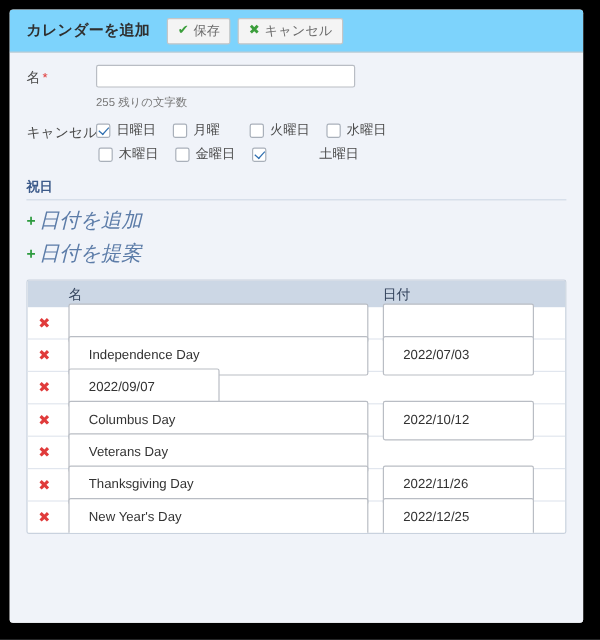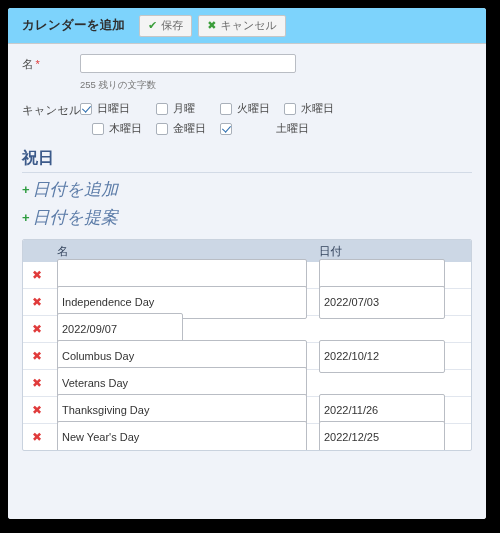--- a/index.html
+++ b/index.html
@@ -171,21 +171,21 @@
     font-size: 11px;
     color: #4a4a4a;
   }
 
   
   #holidays-section {
     padding: 0 14px;
     margin-top: 12px;
   }
   #holidays-title {
-    font-size: 16px;
+    font-size: 11px;
     font-weight: bold;
     color: #3c5a8a;
     padding-bottom: 3px;
     border-bottom: 1px solid #d2dae6;
   }
   .hlink {
     display: flex;
     align-items: center;
     gap: 3px;
     margin-top: 5px;
@@ -242,21 +242,21 @@
     line-height: 1;
   }
   .cell-input {
     height: 33px;
     border: 1px solid #b9bdc4;
     background: #fff;
     border-radius: 2px;
     box-sizing: border-box;
     font-family: inherit;
     font-size: 11px;
-    padding: 0 4px;
+    padding: 0 16px;
     color: #333;
     outline: none;
   }
   .name-cell-input { width: 250px; }
   .date-cell-input { width: 126px; }
 </style>
 </head>
 <body>
 
 <div id="window-frame">
@@ -285,35 +285,35 @@
     <div id="char-counter">255 残りの文字数</div>
 
     <div class="frow" id="closed-days-row">
       <div class="flabel">キャンセル</div>
       <div id="checkbox-grid">
         <div class="cb-line" id="cb-line-1">
             <div class="cb-item" style="margin-left: 0px; width: 56px;">
               <span class="cb-box checked"></span>
               <span class="cb-label">日曜日</span>
             </div>
-            <div class="cb-item" style="margin-left: 20px; width: 56px;">
+            <div class="cb-item" style="margin-left: 8px; width: 56px;">
               <span class="cb-box"></span>
               <span class="cb-label">月曜</span>
             </div>
             <div class="cb-item" style="margin-left: 8px; width: 56px;">
               <span class="cb-box"></span>
               <span class="cb-label">火曜日</span>
             </div>
             <div class="cb-item" style="margin-left: 8px; width: 56px;">
               <span class="cb-box"></span>
               <span class="cb-label">水曜日</span>
             </div>
           </div>
         <div class="cb-line" id="cb-line-2">
-            <div class="cb-item" style="margin-left: 12px; width: 56px;">
+            <div class="cb-item" style="margin-left: 2px; width: 56px;">
               <span class="cb-box"></span>
               <span class="cb-label">木曜日</span>
             </div>
             <div class="cb-item" style="margin-left: 8px; width: 56px;">
               <span class="cb-box"></span>
               <span class="cb-label">金曜日</span>
             </div>
             <div class="cb-item" style="margin-left: 8px; width: 56px; gap: 44px;">
               <span class="cb-box checked"></span>
               <span class="cb-label">土曜日</span>

